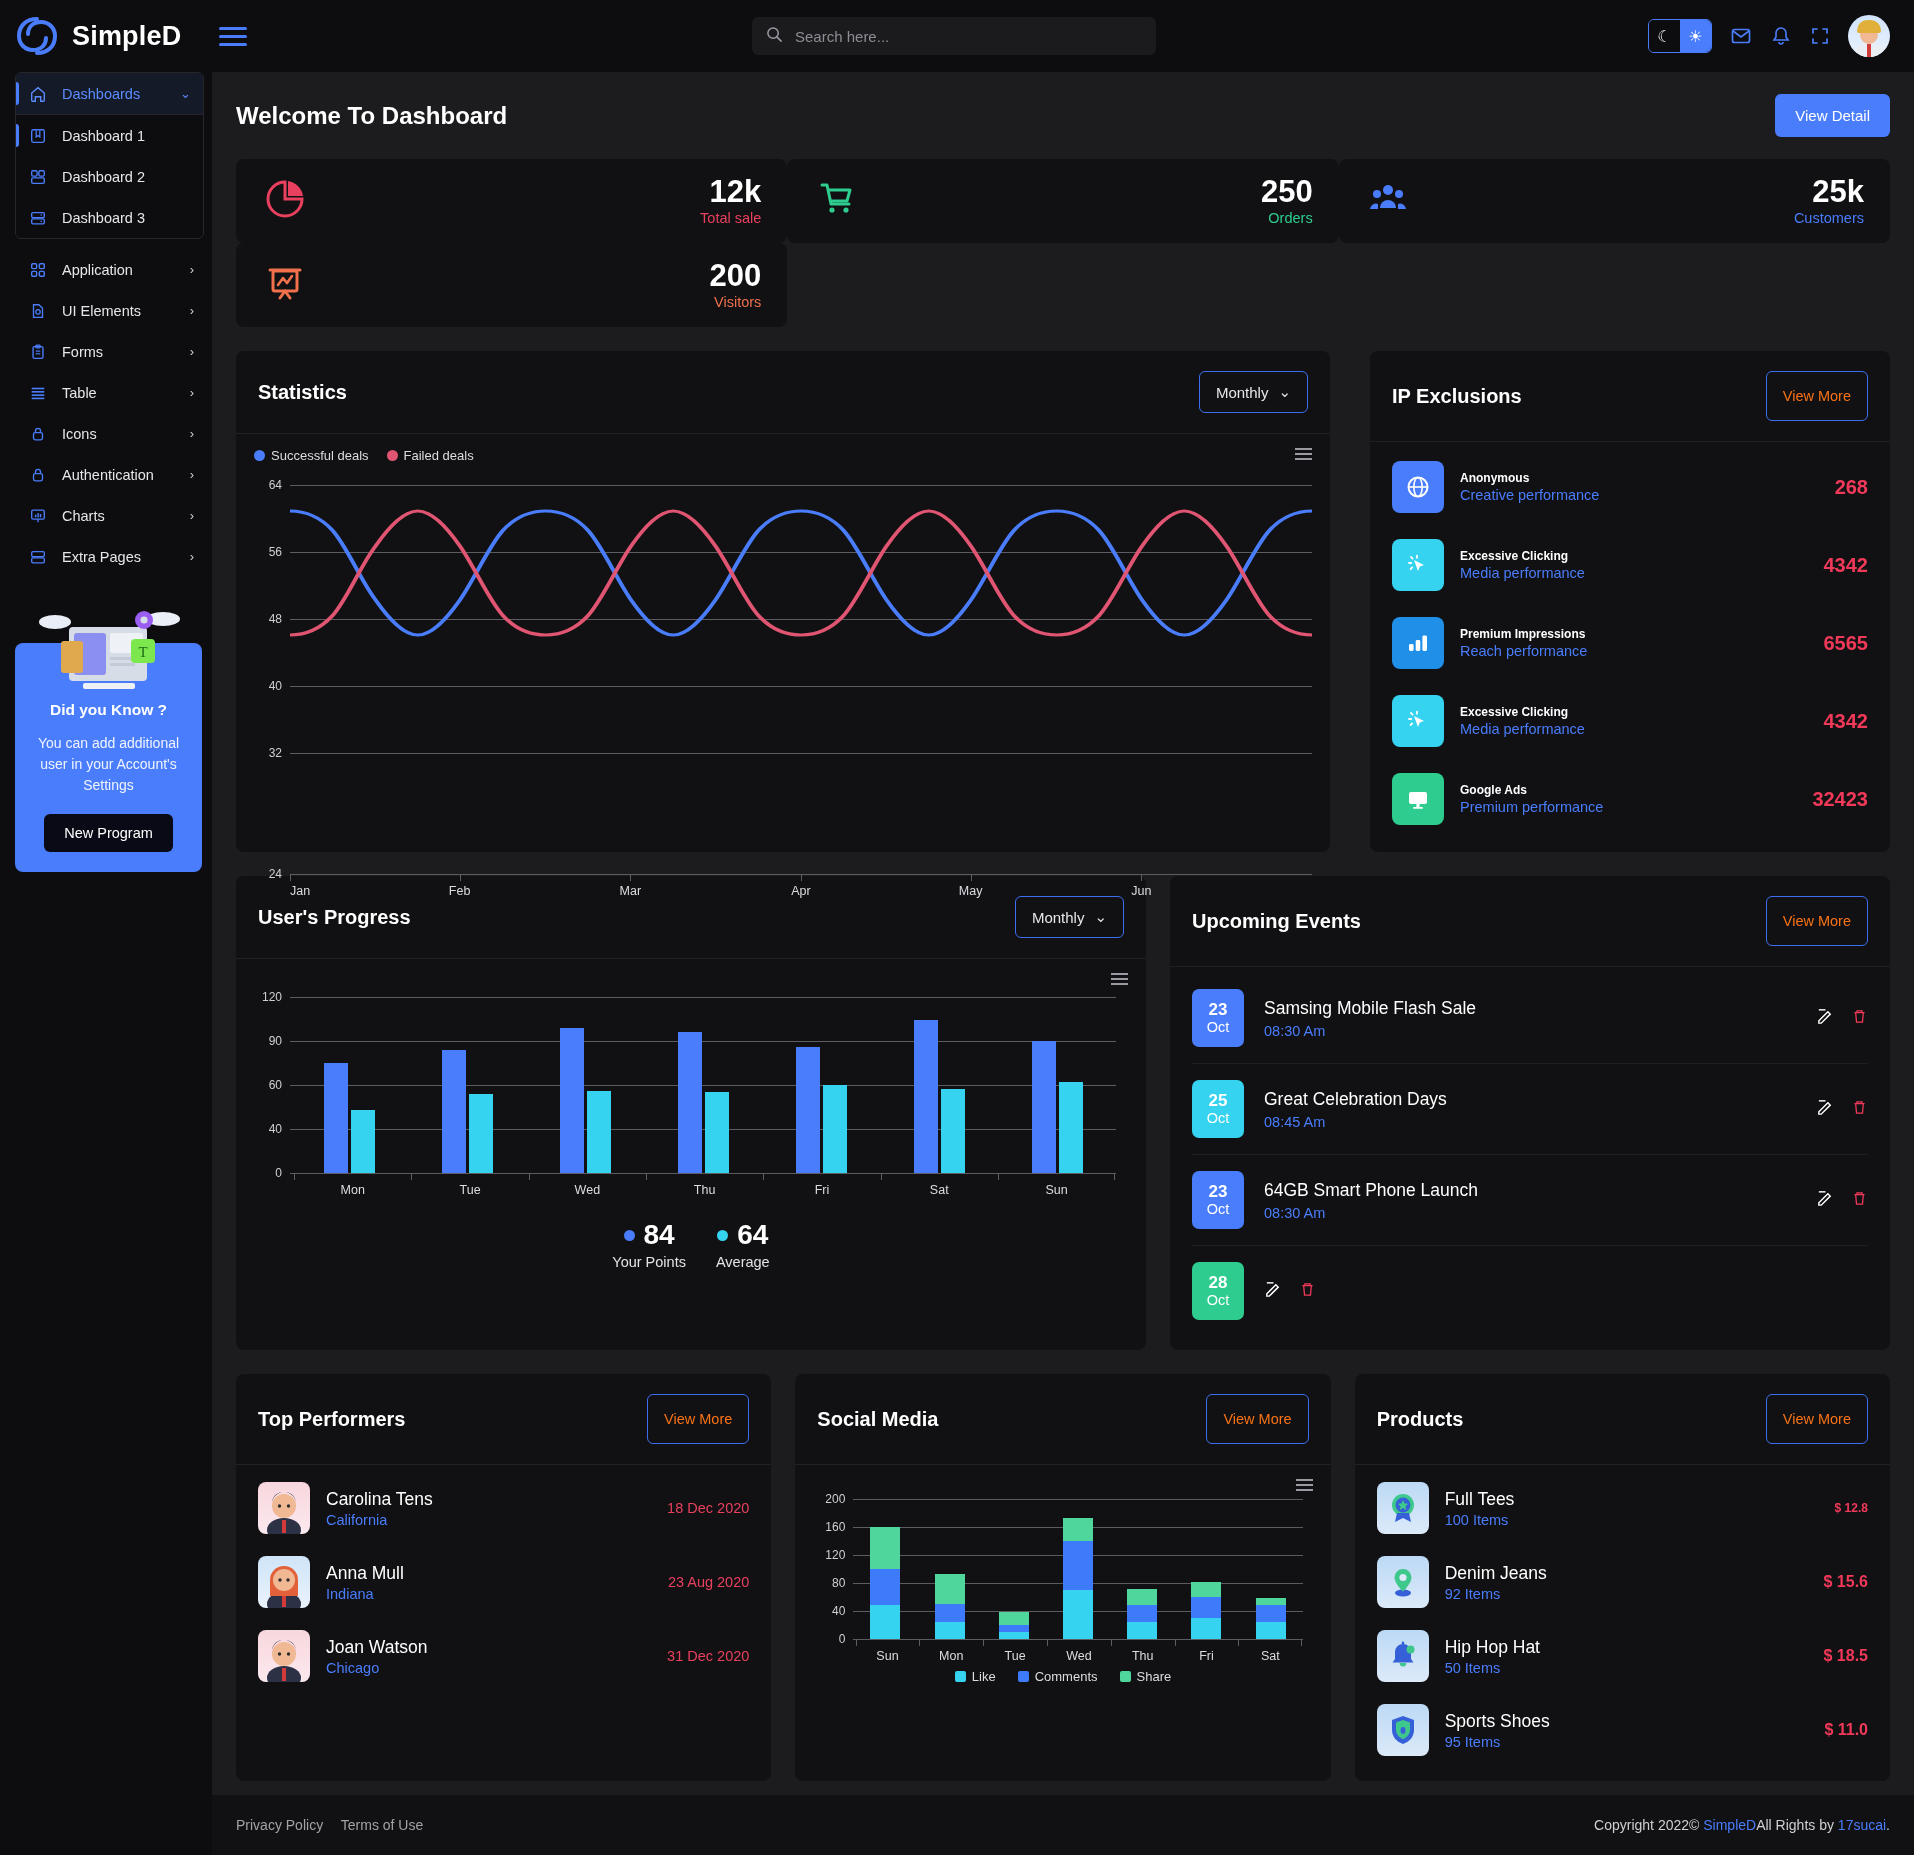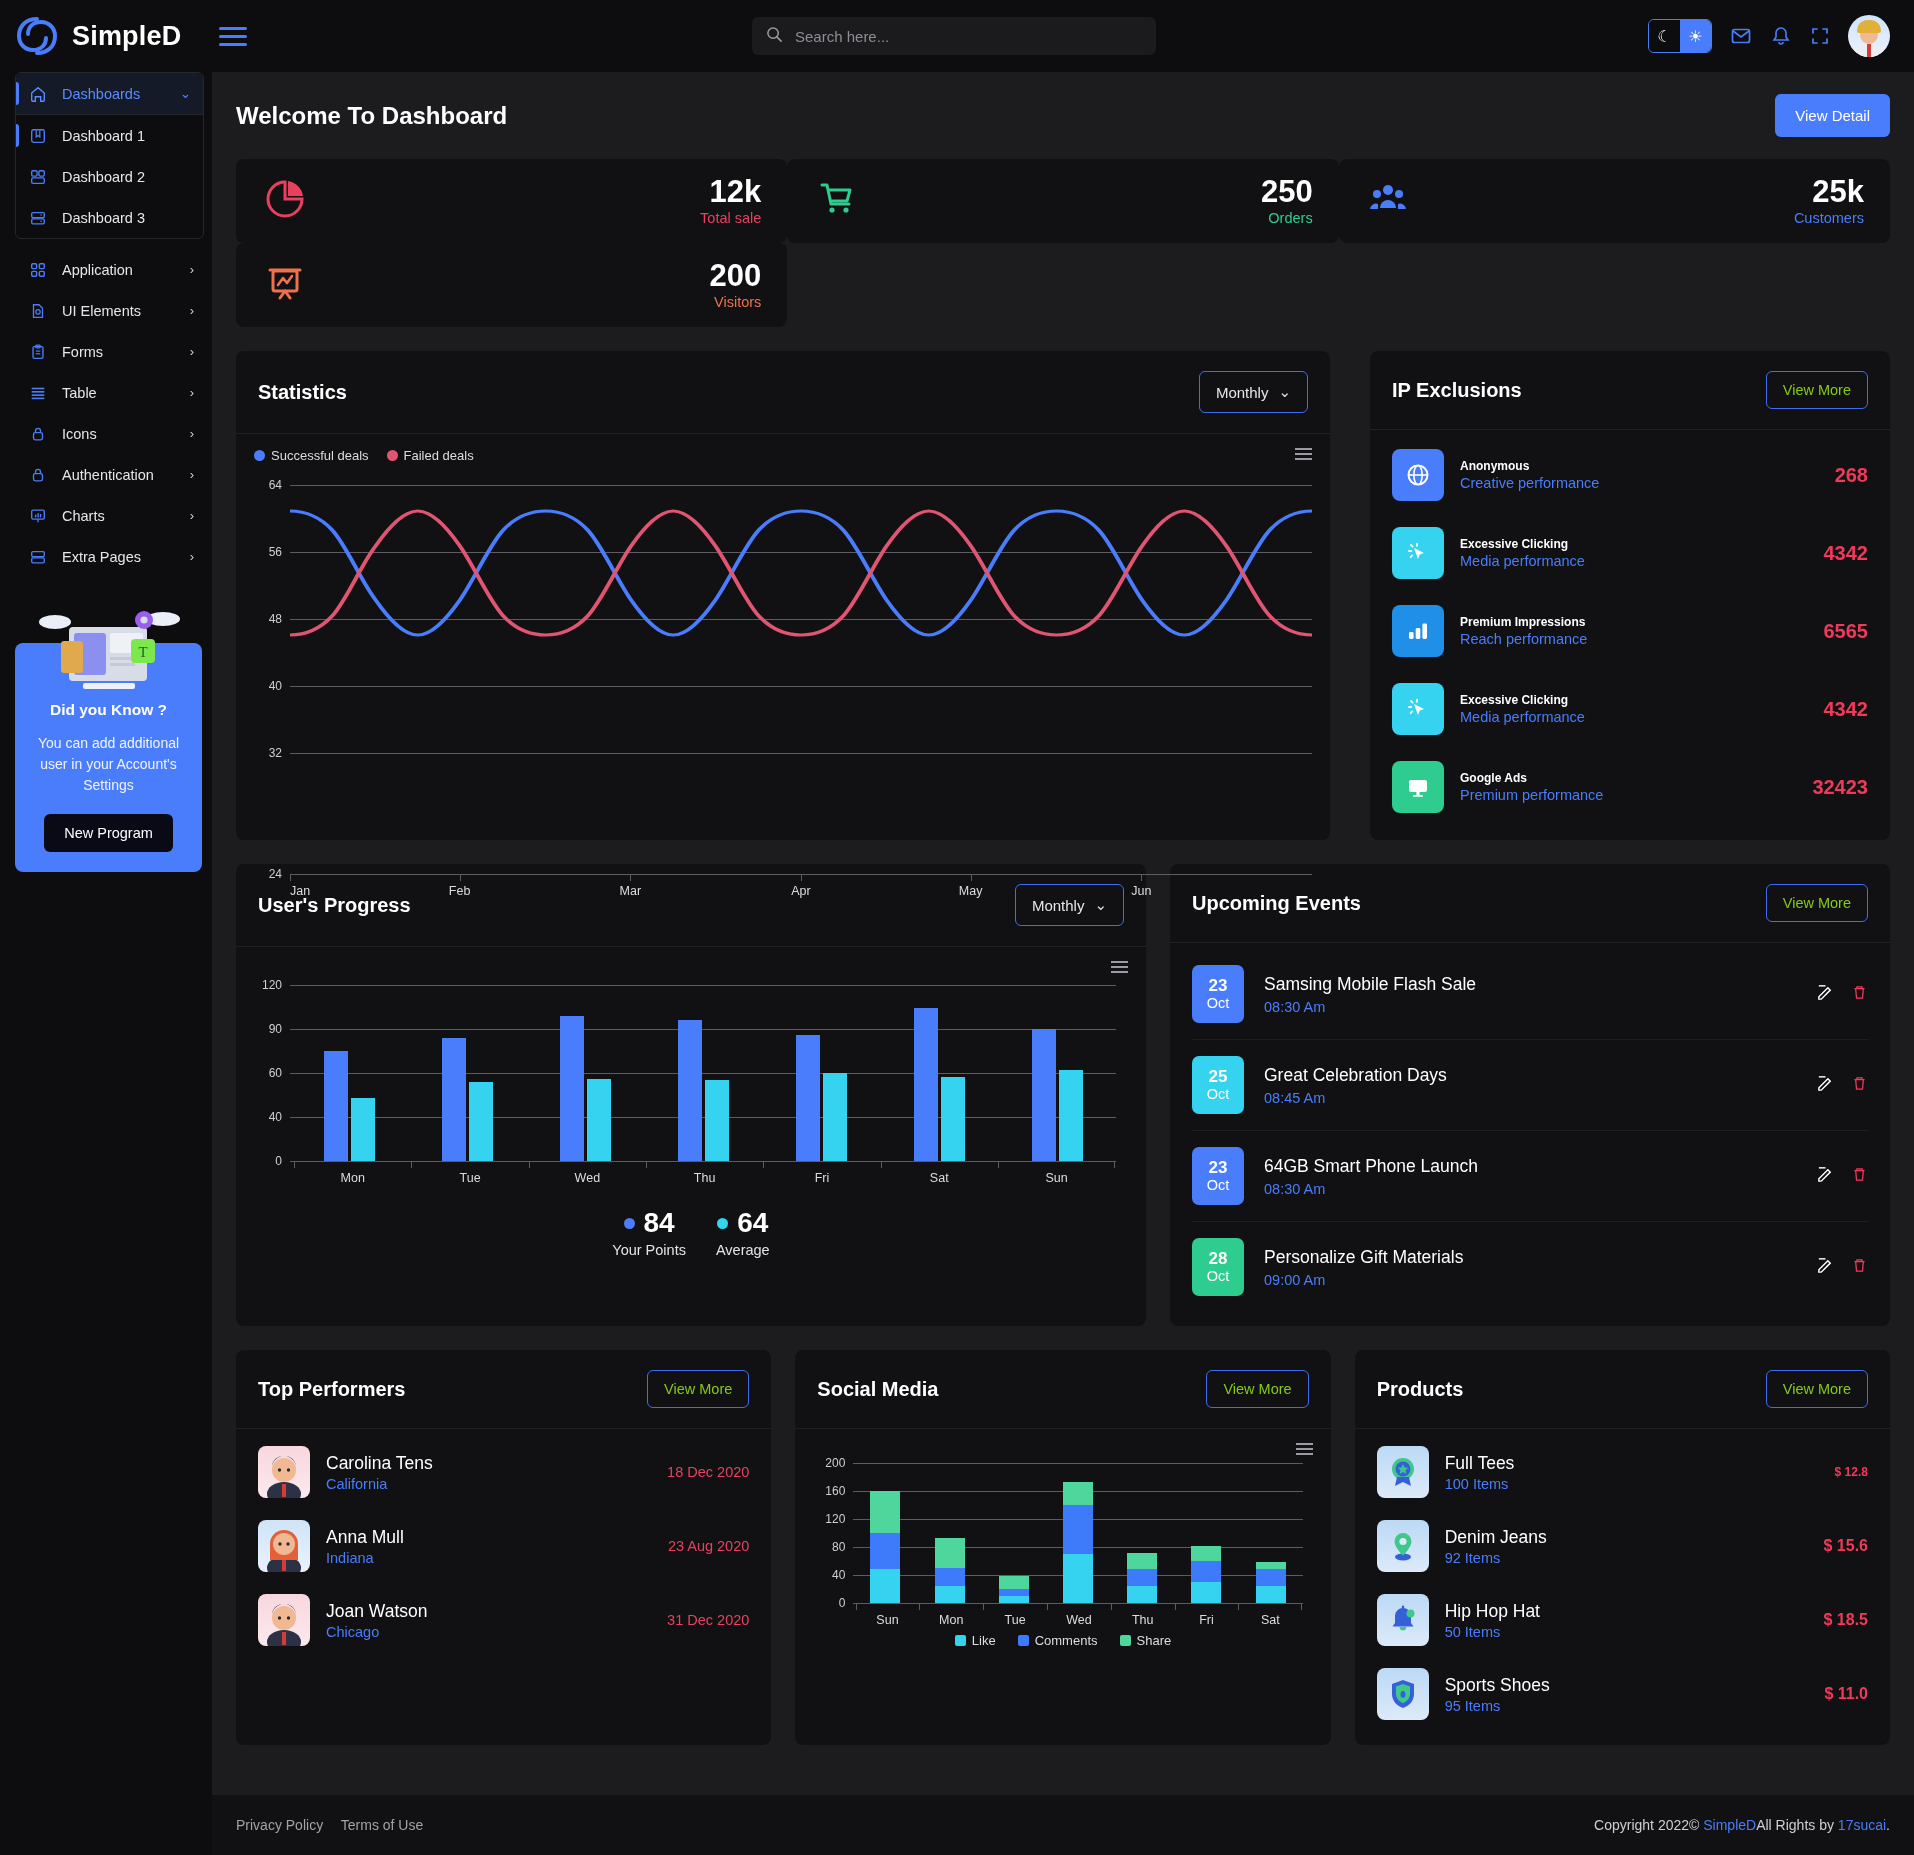--- a/index.html
+++ b/index.html
@@ -104,22 +104,22 @@
   .stat-val { font-size: 31px; font-weight: bold; line-height: 1.05; text-align: right; }
   .stat-lbl { font-size: 14.5px; text-align: right; margin-top: 2px; }
 
   .card { background: #111113; border-radius: 8px; }
   .card-head {
     display: flex; align-items: center; justify-content: space-between;
     padding: 20px 22px; border-bottom: 1px solid #212125;
   }
   .card-head h2 { font-size: 20px; font-weight: bold; }
   .btn-outline {
-    background: transparent; color: #84cc16; border: 1px solid #3d6ef0; border-radius: 6px;
-    padding: 10px 16px; font-size: 14.5px; cursor: pointer; font-family: "Liberation Sans", sans-serif;
+    background: transparent; color: #f97316; border: 1px solid #3d6ef0; border-radius: 6px;
+    padding: 16px 16px; font-size: 14.5px; cursor: pointer; font-family: "Liberation Sans", sans-serif;
   }
   .select-pill {
     background: transparent; color: #e6e6ea; border: 1px solid #3d6ef0; border-radius: 6px;
     padding: 11px 16px; font-size: 15px; cursor: pointer; display: flex; align-items: center; gap: 10px;
   }
 
   .grid2 { display: grid; grid-template-columns: 1fr 520px; gap: 40px; margin-bottom: 24px; }
   .grid2b { display: grid; grid-template-columns: 1fr 720px; gap: 24px; margin-bottom: 24px; }
   .grid3 { display: grid; grid-template-columns: 1fr 1fr 1fr; gap: 24px; }
 
@@ -771,24 +771,20 @@
                   <span><svg width="17" height="17" viewBox="0 0 20 20">
                         <path d="M4 5.5h12M7 5.5V3.5h6v2M5.5 5.5l1 11h7l1-11" stroke="#f2395a" stroke-width="1.5" fill="none"></path>
                       </svg></span>
                 </div>
               </div>
               <div class="erow">
                 <div class="datebox" style="background:#2ecc8f">
                   <span class="d">28</span>
                   <span class="m">Oct</span>
                 </div>
-                <div class="et">
-                    <div class="e1">Personalize Gift Materials</div>
-                    <div class="e2">09:00 Am</div>
-                  </div>
                 <div class="acts">
                   <span><svg width="19" height="19" viewBox="0 0 20 20">
                         <path d="M3 14.5V17h2.5L15 7.5 12.5 5z" stroke="#fff" stroke-width="1.5" fill="none"></path>
                         <path d="M3 3h7" stroke="#fff" stroke-width="1.5"></path>
                       </svg></span>
                   <span><svg width="17" height="17" viewBox="0 0 20 20">
                         <path d="M4 5.5h12M7 5.5V3.5h6v2M5.5 5.5l1 11h7l1-11" stroke="#f2395a" stroke-width="1.5" fill="none"></path>
                       </svg></span>
                 </div>
               </div>

